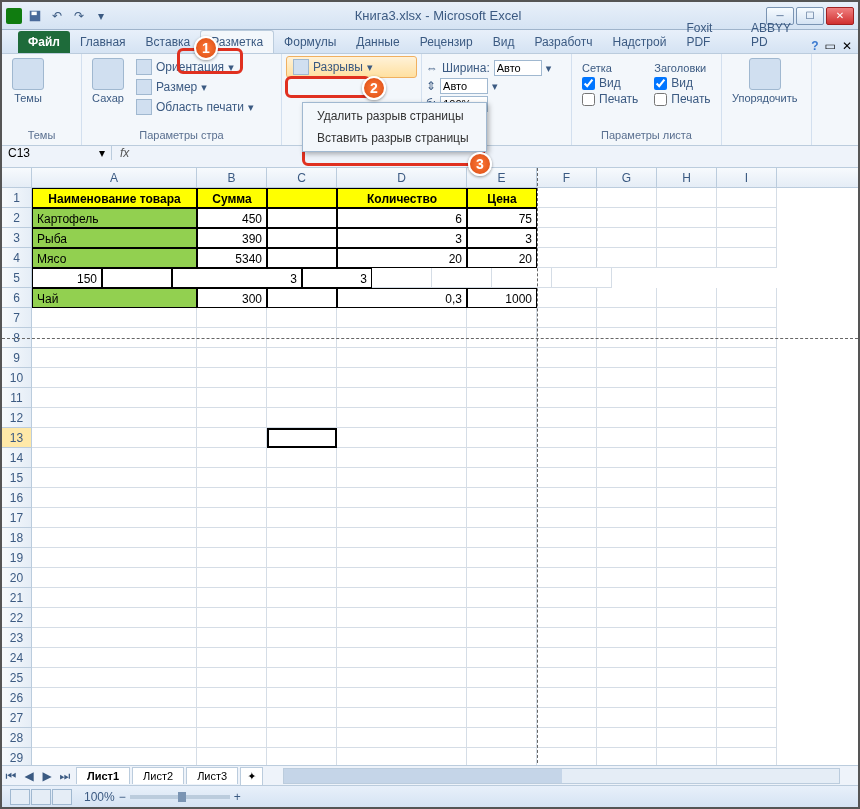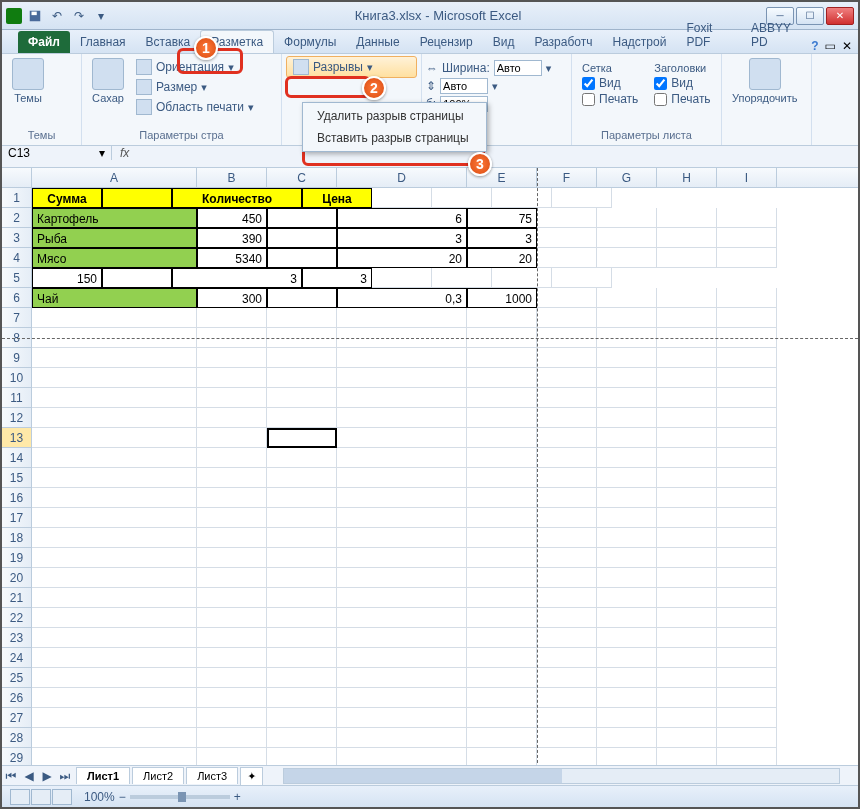--- a/index.html
+++ b/index.html
@@ -255,20 +255,21 @@
       <div class="row-h">23</div>
       <div class="row-h">24</div>
       <div class="row-h">25</div>
       <div class="row-h">26</div>
       <div class="row-h">27</div>
       <div class="row-h">28</div>
       <div class="row-h">29</div>
     </div>
   <div class="cells">
       <div class="row">
+        <div class="cell hdr-yellow" style="width: 165px;">Наименование товара</div>
         <div class="cell hdr-yellow" style="width: 70px;">Сумма</div>
         <div class="cell hdr-yellow" style="width: 70px;"></div>
         <div class="cell hdr-yellow" style="width: 130px;">Количество</div>
         <div class="cell hdr-yellow" style="width: 70px;">Цена</div>
         <div class="cell " style="width: 60px;"></div>
         <div class="cell " style="width: 60px;"></div>
         <div class="cell " style="width: 60px;"></div>
         <div class="cell " style="width: 60px;"></div>
       </div>
       <div class="row">

